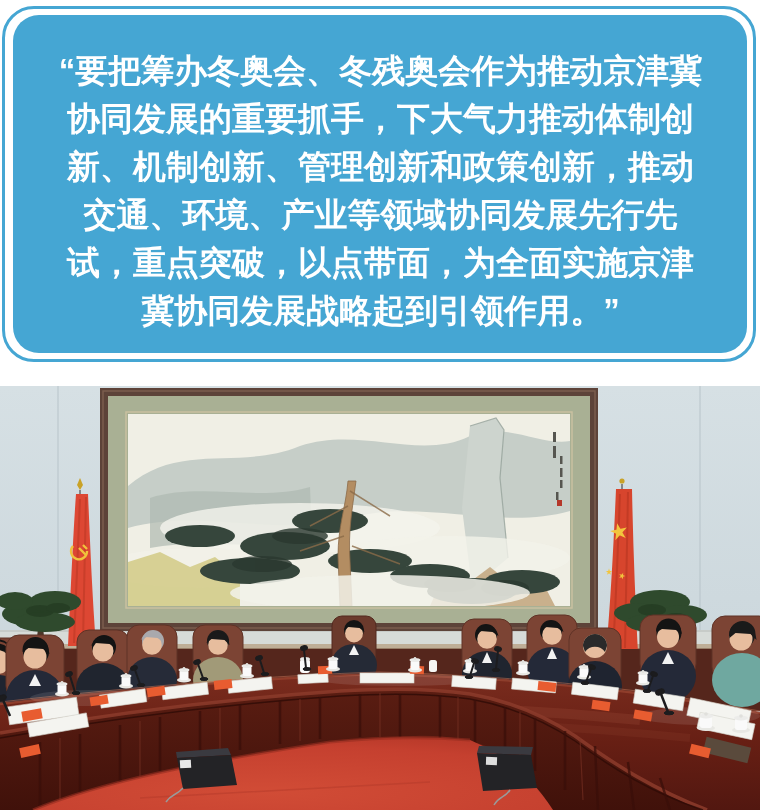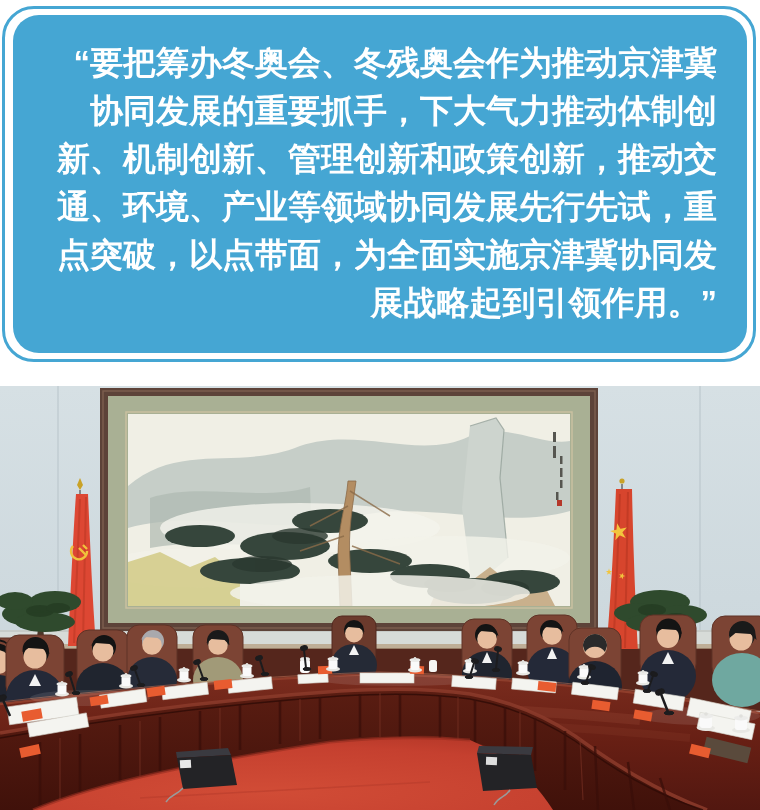--- a/index.html
+++ b/index.html
@@ -5,21 +5,21 @@
   html,body{margin:0;padding:0;background:#fff;}
   .page{position:relative;width:760px;height:810px;background:var(--page-bg,#fff);overflow:hidden;
         font-family:"Liberation Sans","DejaVu Sans",sans-serif;}
   
   .card-outline{position:absolute;left:2px;top:6px;width:748px;height:350px;
         border:3px solid var(--accent,#45a6d3);border-radius:32px;}
   .card-fill{position:absolute;left:13px;top:15px;width:734px;height:338px;
         border-radius:26px;background:var(--accent,#45a6d3);box-sizing:border-box;
         padding:20px 26px 14px 27px;}
   .quote-text{color:var(--quote-text,#ffffff);font-size:33px;line-height:48px;
-        font-weight:600;letter-spacing:0px;margin:4px;text-align:right;}
+        font-weight:600;letter-spacing:0px;margin:12px;text-align:center;}
   
   .photo{position:absolute;left:0;top:386px;width:760px;height:424px;margin:0;}
   .photo svg{display:block;}
 </style>
 </head>
 <body>
 
 <div class="page">
 
   <div class="card-outline"></div>

